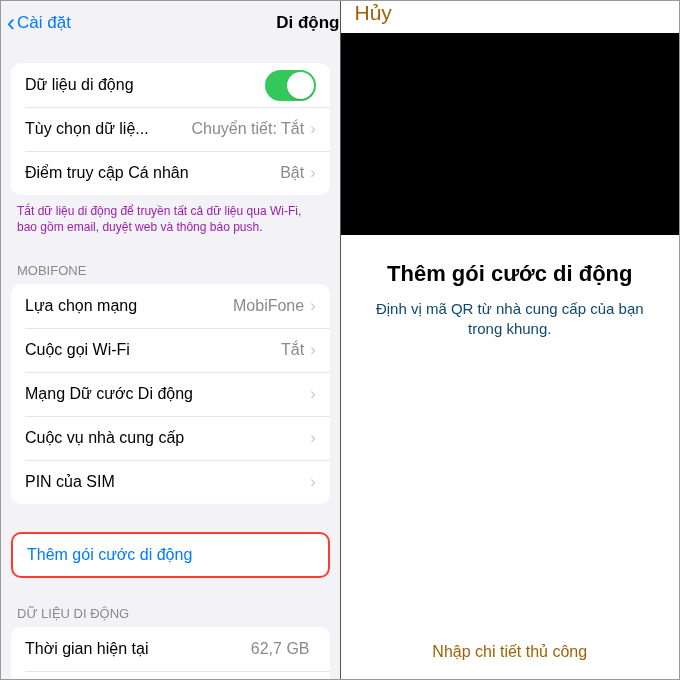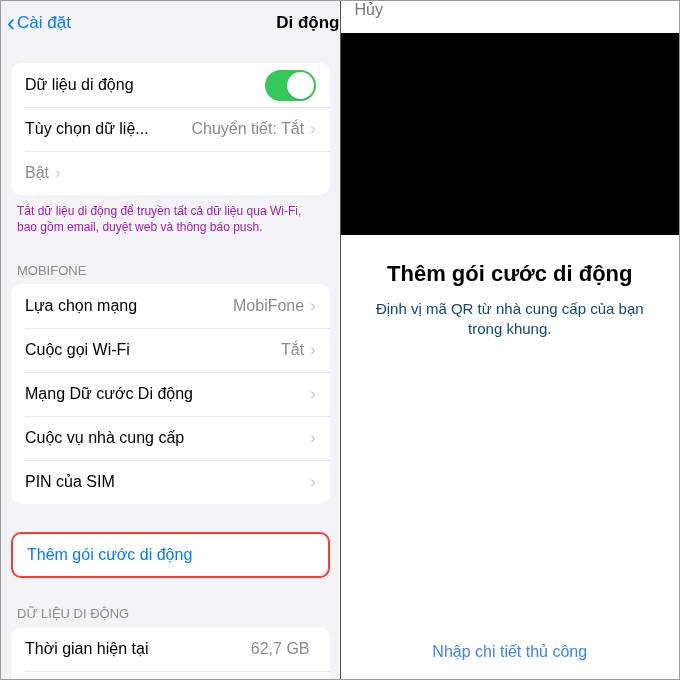--- a/index.html
+++ b/index.html
@@ -147,22 +147,22 @@
     flex-direction: column;
   }
   .right-nav {
     height: 32px;
     display: flex;
     align-items: flex-start;
     background: #fff;
     padding: 0 14px;
   }
   .cancel-btn {
-    color: #737373;
-    font-size: 16px;
+    color: #a16207;
+    font-size: 21px;
   }
   .camera-view {
     background: #000;
     width: 100%;
     height: 202px;
   }
   .qr-content {
     padding: 26px 24px 0;
     text-align: center;
     flex: 1;
@@ -173,21 +173,21 @@
     color: #000;
     margin-bottom: 12px;
   }
   .qr-desc {
     font-size: 15px;
     color: #0c4a6e;
     line-height: 1.35;
   }
   .manual-link {
     text-align: center;
-    color: #3b82f6;
+    color: #a16207;
     font-size: 16px;
     padding: 14px 8px 18px;
   }
 </style>
 </head>
 <body>
 
 <div class="container">
 
   <div class="pane">
@@ -204,20 +204,21 @@
         <div class="row">
           <div class="row-label">Dữ liệu di động</div>
           <div class="toggle"></div>
         </div>
         <div class="row">
           <div class="row-label">Tùy chọn dữ liệ...</div>
           <div class="row-value">Chuyển tiết: Tắt</div>
           <span class="chevron">›</span>
         </div>
         <div class="row">
+          <div class="row-label">Điểm truy cập Cá nhân</div>
           <div class="row-value">Bật</div>
           <span class="chevron">›</span>
         </div>
       </div>
       <div class="section-footer">Tắt dữ liệu di động để truyền tất cả dữ liệu qua Wi-Fi, bao gồm email, duyệt web và thông báo push.</div>
     </div>
 
     <div class="section">
       <div class="section-header">MOBIFONE</div>
       <div class="list">

